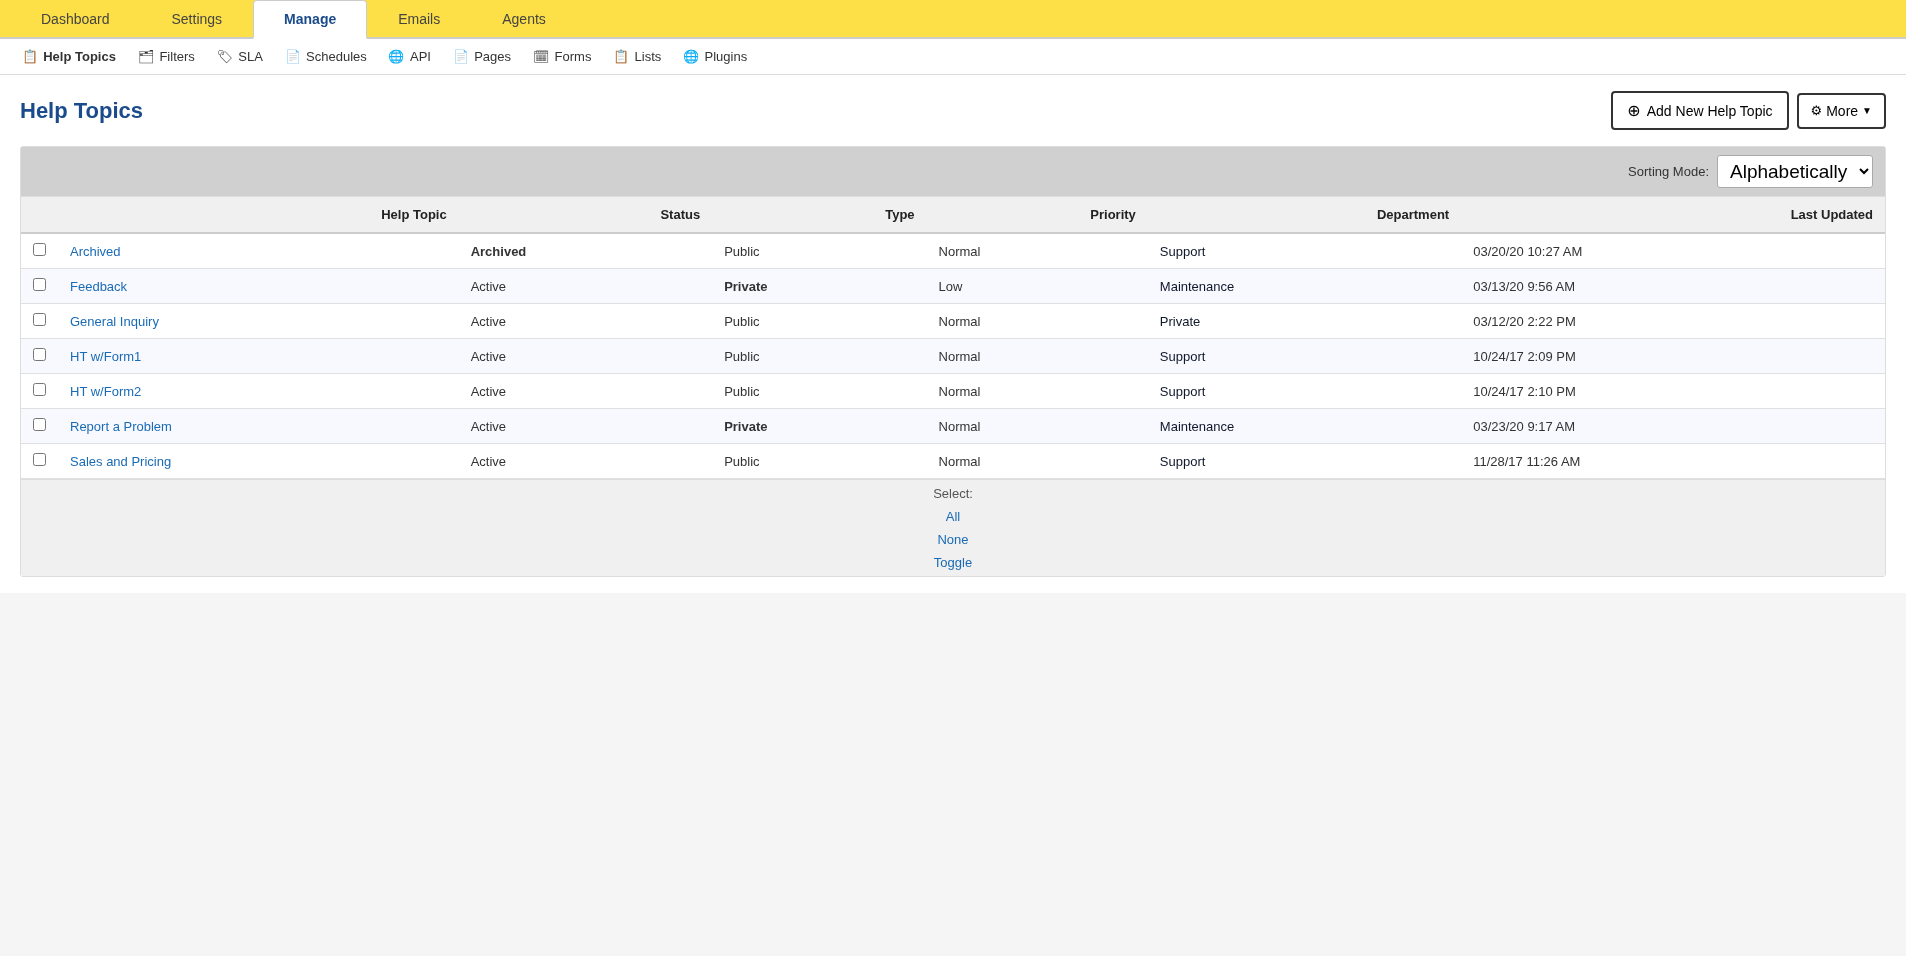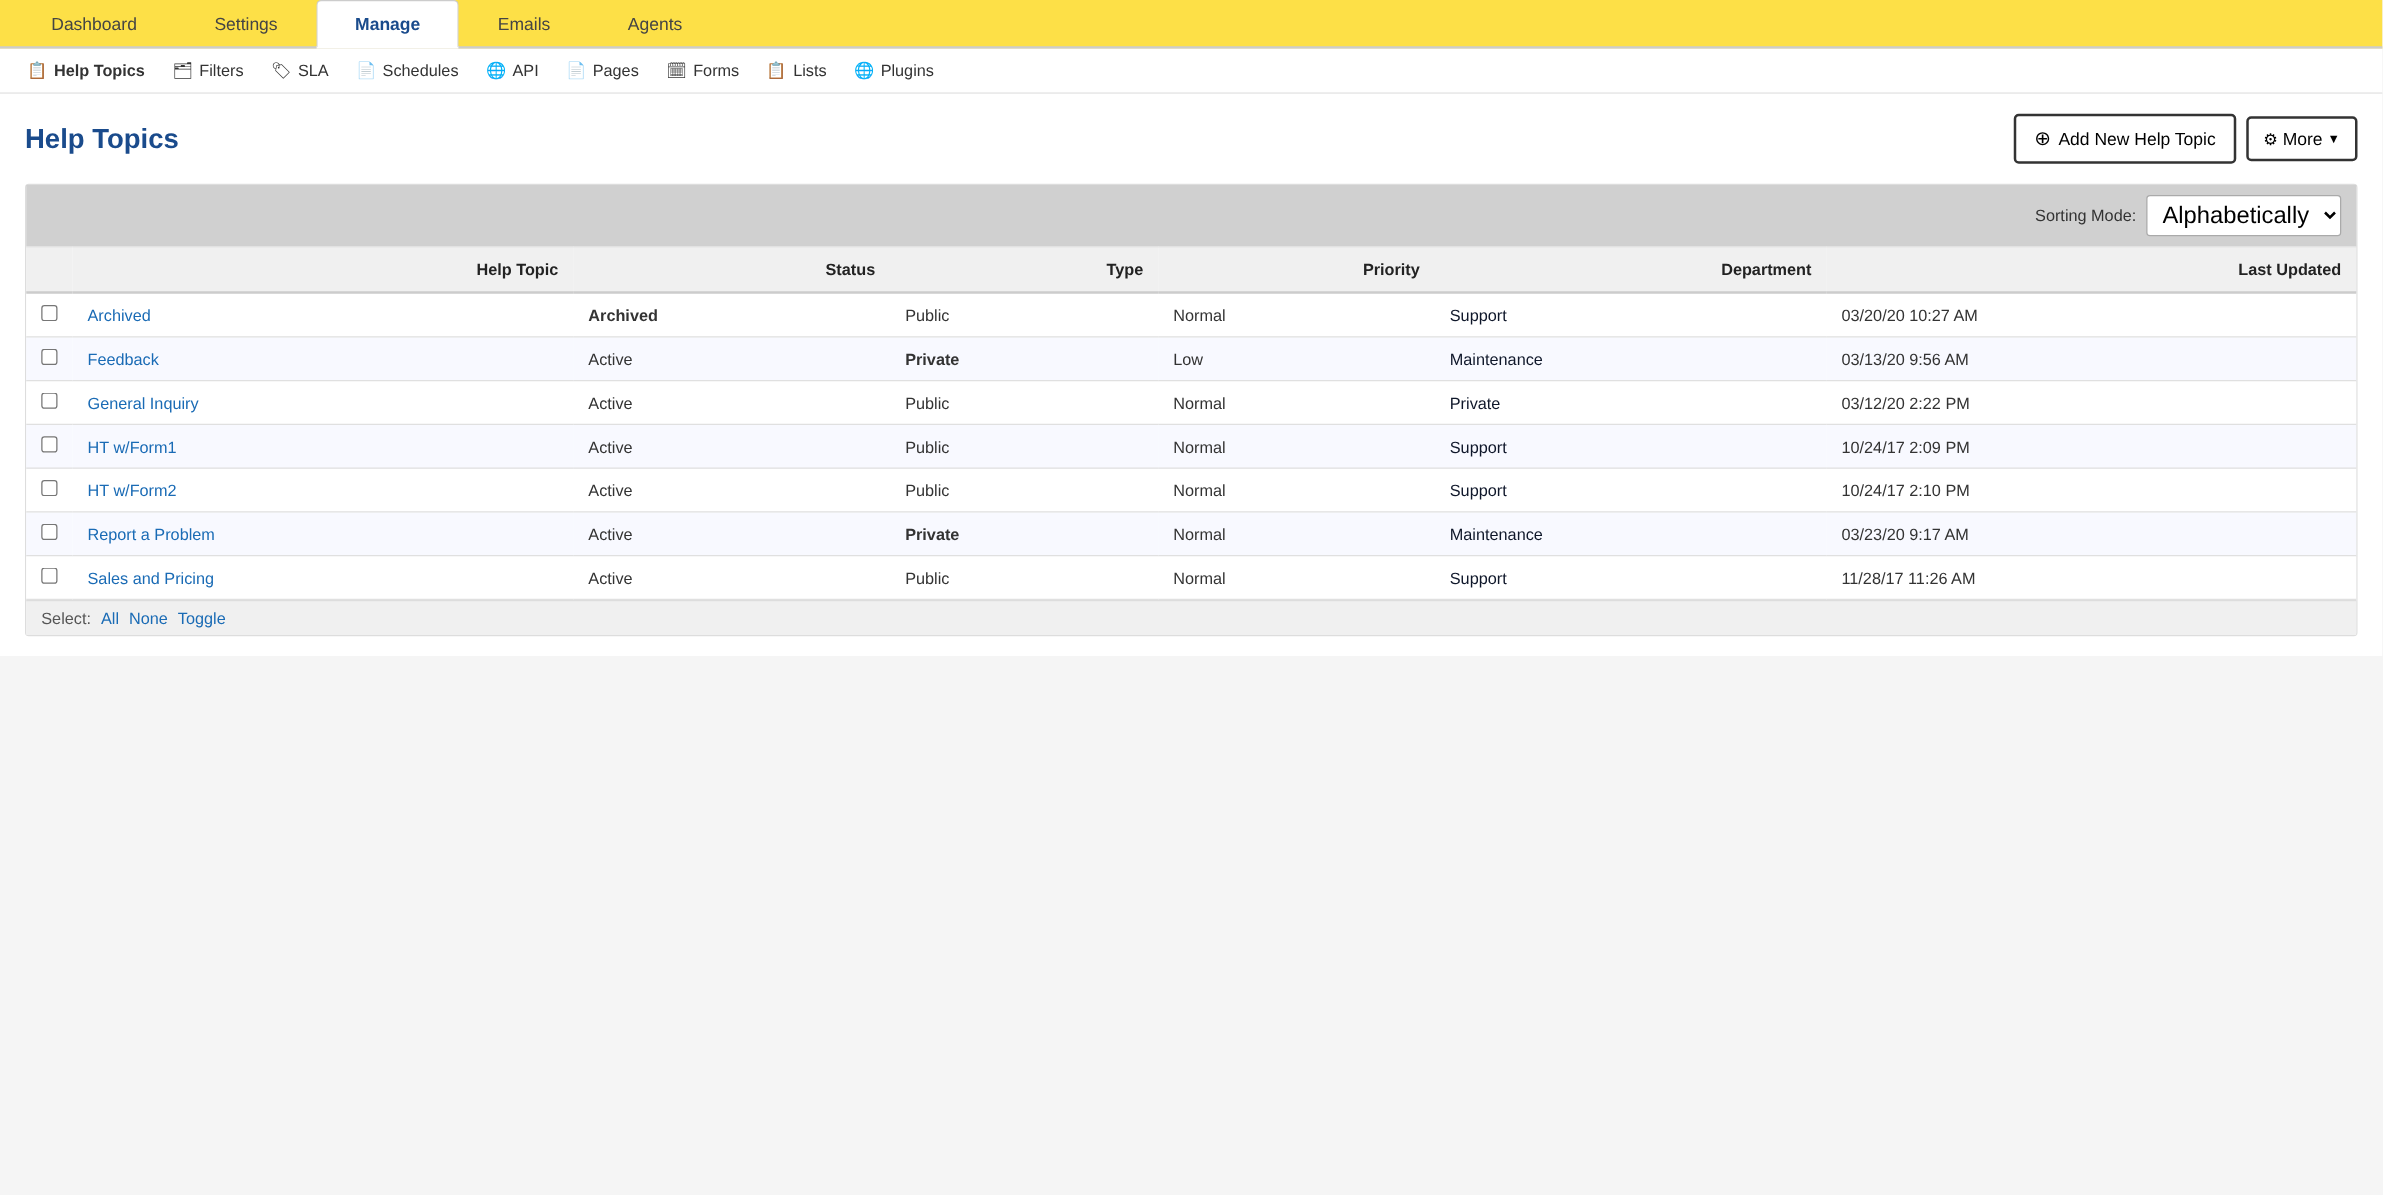--- a/index.html
+++ b/index.html
@@ -179,20 +179,21 @@
 
     
     .table-footer {
       background: #f0f0f0;
       border-top: 1px solid #ddd;
       padding: 6px 12px;
       display: flex;
       gap: 8px;
       align-items: center;
       font-size: 13px;
+      flex-direction: column;
     }
     .footer-select-label { color: #555; }
     .footer-link {
       color: #1a6bb5;
       cursor: pointer;
       text-decoration: none;
     }
 
     .page-footer {
       padding: 8px 12px;

